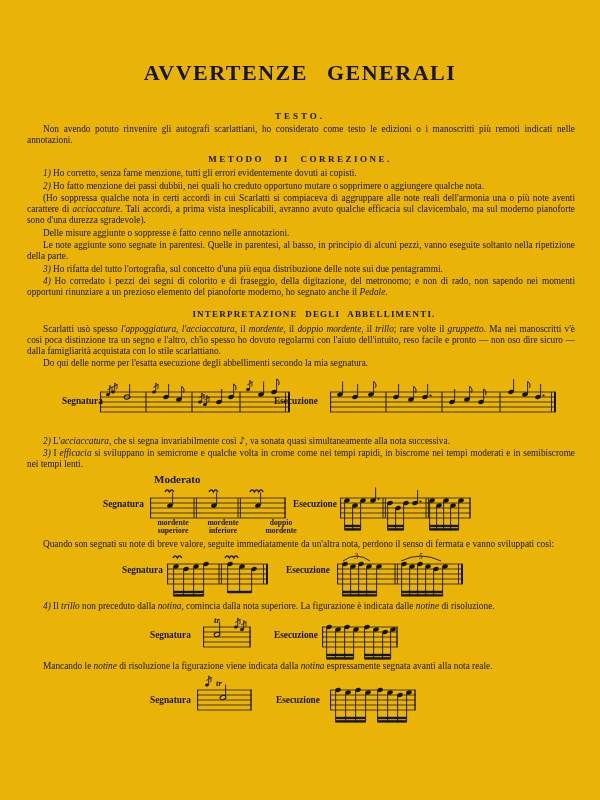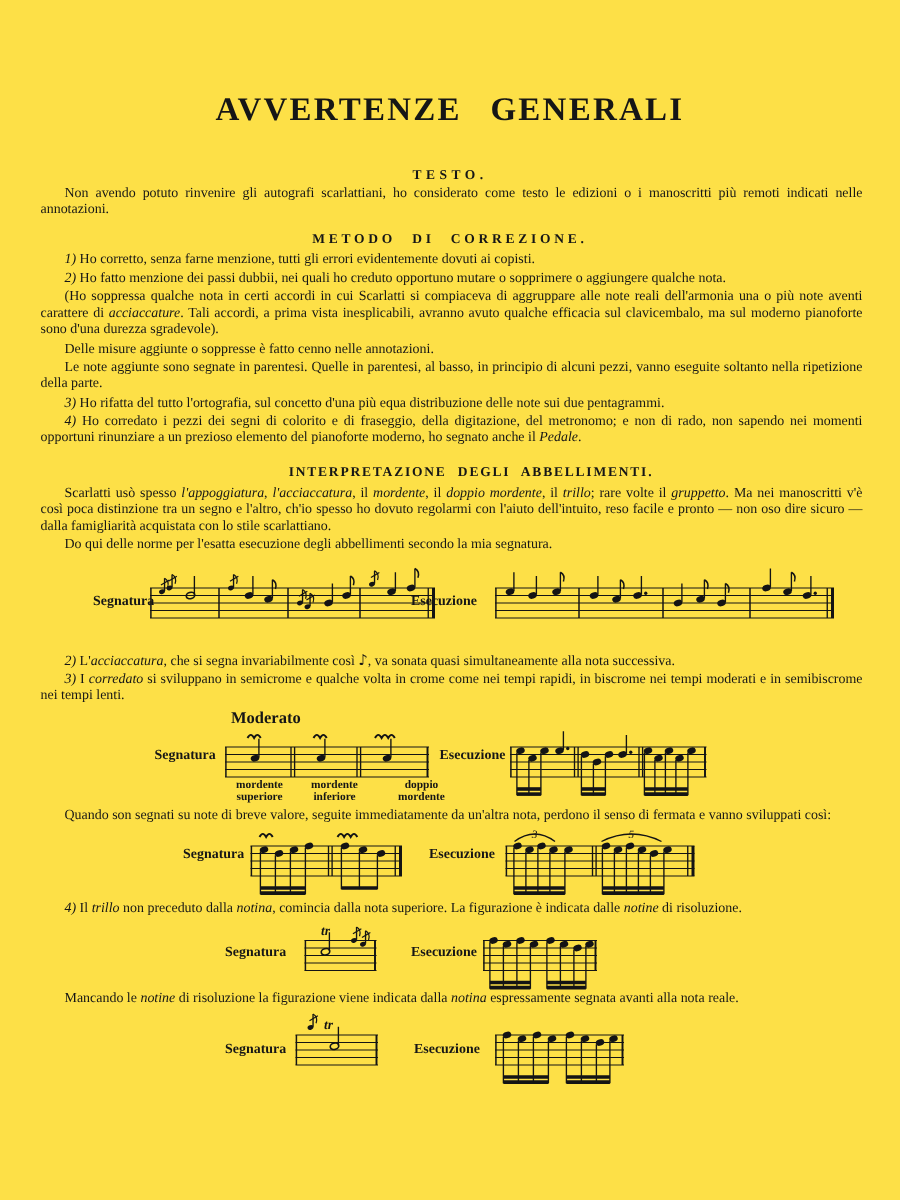--- a/index.html
+++ b/index.html
@@ -1,19 +1,19 @@
 <!DOCTYPE html>
 <html><head>
 <meta charset="utf-8">
 <style>
   *{box-sizing:border-box;}
   html,body{margin:0;padding:0;}
   body{width:600px;height:800px;background:#fdfdfb;}
   .page{position:relative;width:600px;height:800px;overflow:hidden;
-        font-family:"Liberation Serif",serif;color:#161616;background:#fde047;}
+        font-family:"Liberation Serif",serif;color:#161616;background:#eab308;}
   .title{margin:0;padding-top:60px;text-align:center;font-size:22px;font-weight:bold;
          letter-spacing:1.5px;word-spacing:12px;}
   .shead{margin:0;text-align:center;font-weight:bold;font-size:9px;letter-spacing:3px;word-spacing:6px;}
   .shead.testo{margin-top:25px;}
   .shead.metodo{margin-top:9px;margin-bottom:4px;letter-spacing:2.5px;}
   .shead.abbell{margin-top:11px;margin-bottom:5px;letter-spacing:1.2px;word-spacing:4px;padding-left:28px;}
   p.bt{margin:2.6px 25px 2.6px 27px;font-size:9.3px;line-height:10.9px;
        text-align:justify;text-indent:16px;}
   p.tight{margin-top:1.6px;margin-bottom:1.6px;}
   .note-glyph{font-family:"DejaVu Sans",sans-serif;font-size:10px;line-height:1;}
@@ -155,21 +155,21 @@
         <ellipse cx="195" cy="14.5" rx="2.9" ry="2.1" transform="rotate(-18 195 14.5)" fill="#141414"></ellipse>
         <line x1="197.6" y1="14" x2="197.6" y2="1.5" stroke="#141414" stroke-width="0.9"></line>
         <path d="M 197.6 1.5 q 3.4 1.8 2 6.2" fill="none" stroke="#141414" stroke-width="1"></path>
         <ellipse cx="208" cy="17" rx="2.9" ry="2.1" transform="rotate(-18 208 17)" fill="#141414"></ellipse>
         <circle cx="213.5" cy="15.5" r="1.1" fill="#141414"></circle>
         <line x1="210.6" y1="16.5" x2="210.6" y2="4" stroke="#141414" stroke-width="0.9"></line>
       </svg>
     </div>
 
   <p class="bt tight"><span><span style="font-style: italic;">2) </span><span>L'</span><span style="font-style: italic;">acciaccatura</span><span>, che si segna invariabilmente così </span></span><span class="note-glyph">♪</span><span>, va sonata quasi simultaneamente alla nota successiva.</span></p>
-  <p class="bt tight"><span style="font-style: italic;">3) </span><span>I </span><span style="font-style: italic;">corredato</span><span> si sviluppano in semicrome e qualche volta in crome come nei tempi rapidi, in biscrome nei tempi moderati e in semibiscrome nei tempi lenti.</span></p>
+  <p class="bt tight"><span style="font-style: italic;">3) </span><span>I </span><span style="font-style: italic;">efficacia</span><span> si sviluppano in semicrome e qualche volta in crome come nei tempi rapidi, in biscrome nei tempi moderati e in semibiscrome nei tempi lenti.</span></p>
 
   <div class="music-row r2">
     <span class="moderato">Moderato</span>
     <span class="mlabel seg">Segnatura</span>
     <span class="mlabel ese">Esecuzione</span>
     <span class="sublab sub1">mordente
 superiore</span>
     <span class="sublab sub2">mordente
 inferiore</span>
     <span class="sublab sub3">doppio

